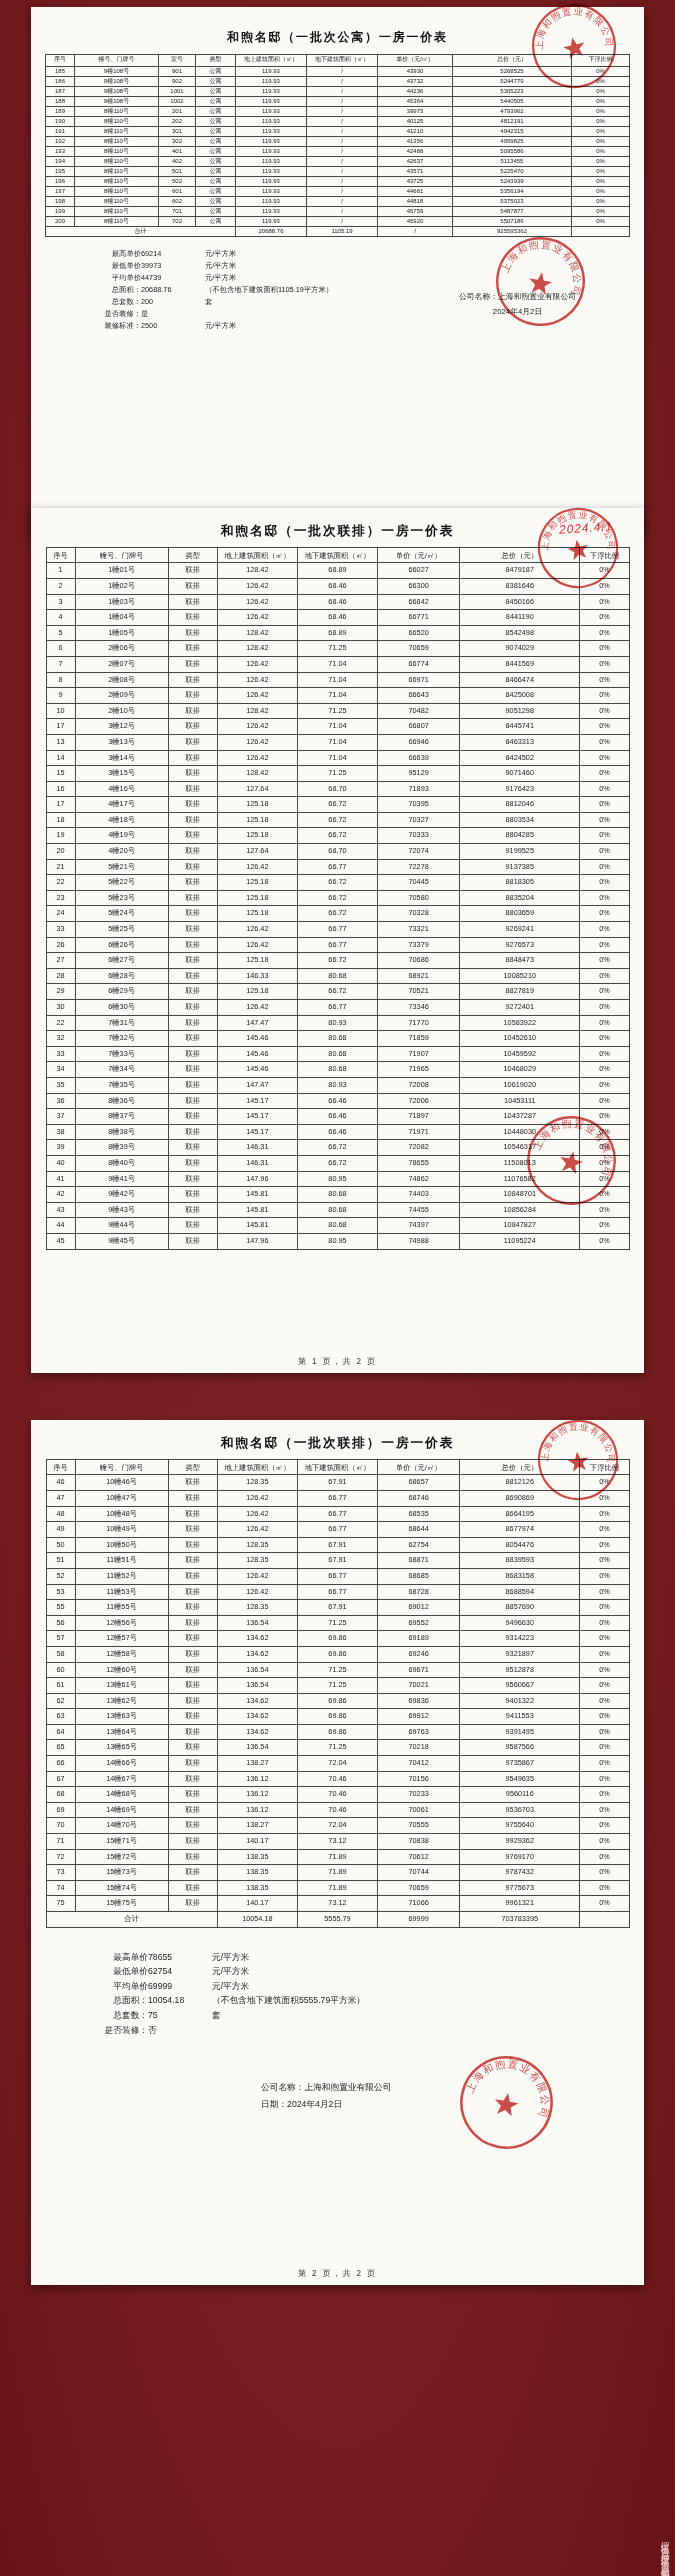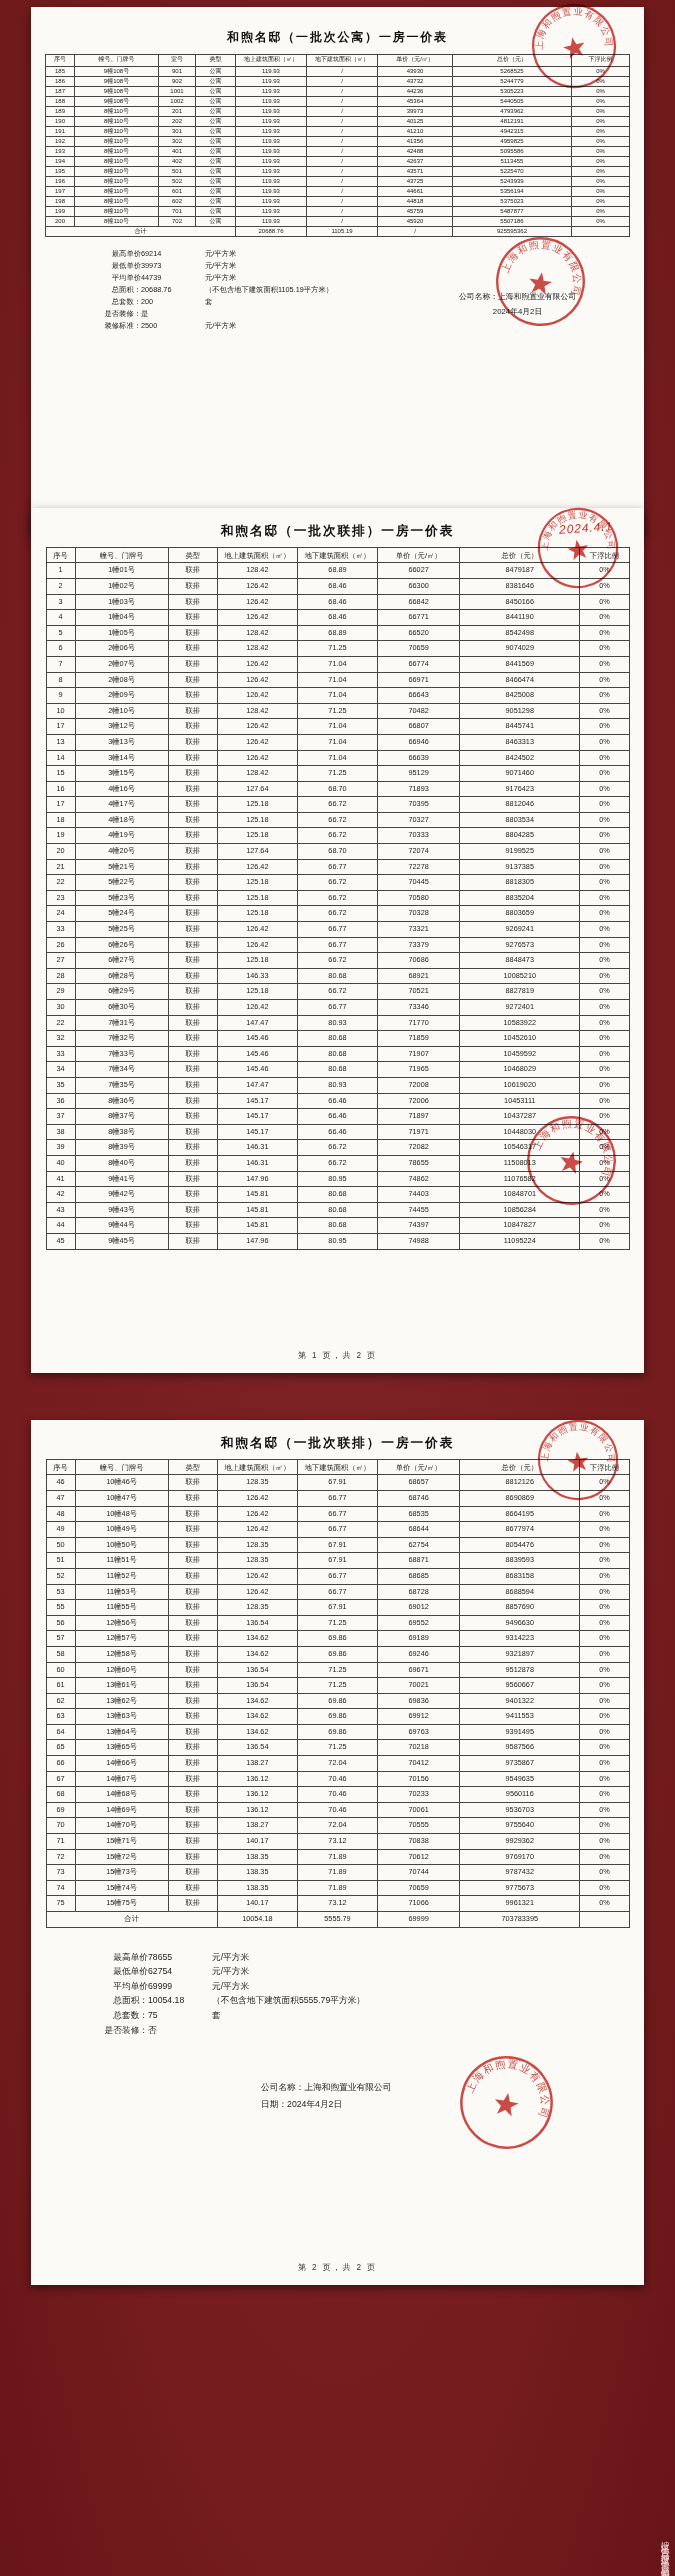--- a/index.html
+++ b/index.html
@@ -34,21 +34,21 @@
   .summary-label { min-width:57px;text-align:right; }
   .summary-value { min-width:64px; text-align:left; }
   .summary-unit  { color:#222; }
 
   .company-block { position:absolute; }
   #page1 .company-block { right:68px; top:283px; font-size:7.8px; line-height:14.6px; }
   #page3 .company-block { left:230px; top:659px; font-size:8.7px; line-height:17.3px; }
 
   .page-footer { position:absolute; left:0; width:100%; text-align:center; letter-spacing:1.8px; color:#333; }
   #page1 .page-footer { bottom:14px; font-size:7.8px; }
-  #page2 .page-footer, #page3 .page-footer { bottom:12px; font-size:8.2px; }
+  #page2 .page-footer, #page3 .page-footer { bottom:6px; font-size:8.2px; }
 
   .seal { position:absolute; mix-blend-mode:multiply; opacity:0.88; pointer-events:none; }
   .seal-p1a { width:88px;  height:88px;  top:-5.5px;  right:25.6px;  transform:rotate(-12deg); }
   .seal-p1b { width:93px; height:93px; top:228px; right:57px;  transform:rotate(9deg); }
   .seal-p2a { width:84px;  height:84px;  top:-1.8px;  right:24px;  transform:rotate(-10deg); }
   .seal-p2b { width:93px; height:93px; top:606px; right:25.6px;  transform:rotate(12deg); }
   .seal-p3a { width:84px;  height:84px;  top:-1.8px;  right:24px;  transform:rotate(-8deg); }
   .seal-p3b { width:97px; height:97px; top:634px; right:89px;  transform:rotate(10deg); }
 
   .handwriting { position:absolute; top:12.8px; right:31px; color:#cf3530; font-size:12px;

